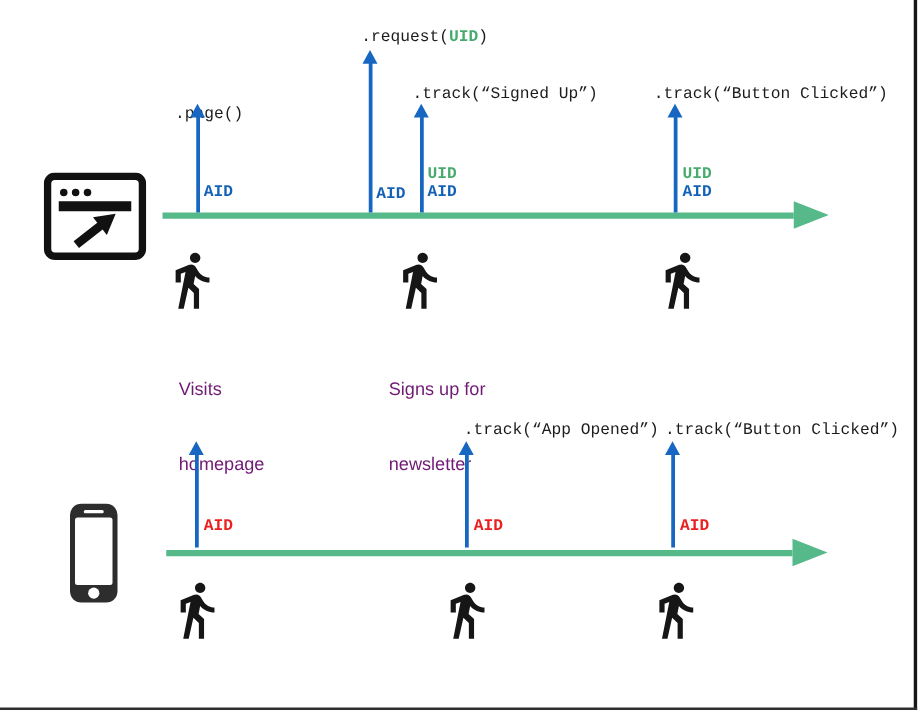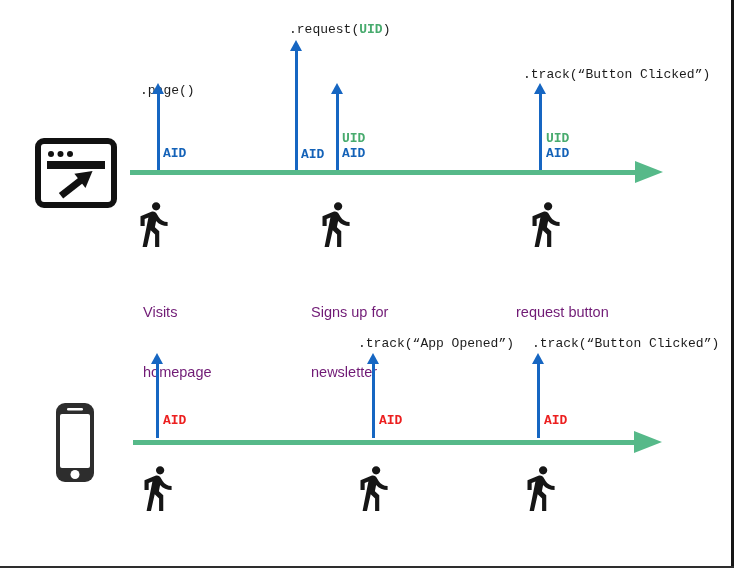--- a/index.html
+++ b/index.html
@@ -66,20 +66,21 @@
   <div class="timeline" style="left:130px;top:170px;width:505px;"></div>
 
   <div class="code" style="left:140px;top:84px;"><span>.page()</span><span class="uid"></span><span></span></div>
   <div class="varrow" style="left:156.5px;top:93px;height:77px;"></div>
   <span class="id-label blue" style="left:163px;top:146px;">AID</span>
 
   <div class="code" style="left:289px;top:23px;"><span>.request(</span><span class="uid">UID</span><span>)</span></div>
   <div class="varrow" style="left:294.5px;top:50px;height:120px;"></div>
   <span class="id-label blue" style="left:301px;top:147px;">AID</span>
 
+  <div class="code" style="left:330px;top:68px;"><span>.track(“Signed Up”)</span><span class="uid"></span><span></span></div>
   <div class="varrow" style="left:335.5px;top:93px;height:77px;"></div>
   <span class="id-label green" style="left:342px;top:131px;">UID</span>
   <span class="id-label blue" style="left:342px;top:146px;">AID</span>
 
   <div class="code" style="left:523px;top:68px;"><span>.track(“Button Clicked”)</span><span class="uid"></span><span></span></div>
   <div class="varrow" style="left:538.5px;top:93px;height:77px;"></div>
   <span class="id-label green" style="left:546px;top:131px;">UID</span>
   <span class="id-label blue" style="left:546px;top:146px;">AID</span>
 
   <svg class="person" style="left:128px;top:198px;" viewBox="0 0 24 24">
@@ -95,36 +96,35 @@
     </svg>
   <div class="caption" style="left:311px;top:262px;">
     <div>Signs up for</div>
     <div>newsletter</div>
   </div>
 
   <svg class="person" style="left:520px;top:198px;" viewBox="0 0 24 24">
       <path d="M13.5 5.5c1.1 0 2-.9 2-2s-.9-2-2-2-2 .9-2 2 .9 2 2 2zM9.8 8.9L7 23h2.1l1.8-8 2.1 2v6h2v-7.5l-2.1-2 .6-3C14.8 12 16.8 13 19 13v-2c-1.9 0-3.5-1-4.3-2.4l-1-1.6c-.4-.6-1-1-1.7-1-.3 0-.5.1-.8.1L6 8.3V13h2V9.6l1.8-.7"></path>
     </svg>
   <div class="caption" style="left:516px;top:262px;">
-    <div>request button</div>
   </div>
 
   <svg class="device" style="left:55px;top:402px;" width="40" height="81" viewBox="0 0 40 81">
     <rect x="1" y="1" width="38" height="79" rx="9" fill="#2d2d2d"></rect>
     <rect x="12" y="6" width="16" height="2.6" rx="1.3" fill="#fff"></rect>
     <rect x="5" y="12" width="30" height="54" rx="2" fill="#fff"></rect>
     <circle cx="20" cy="72.5" r="4.5" fill="#fff"></circle>
   </svg>
 
   <div class="timeline" style="left:133px;top:440px;width:501px;"></div>
 
   <div class="varrow" style="left:155.5px;top:363px;height:75px;"></div>
   <span class="id-label red" style="left:163px;top:413px;">AID</span>
 
-  <div class="code" style="left:358px;top:337px;text-align:center;"><span>.track(“App Opened”)</span><span class="uid"></span><span></span></div>
+  <div class="code" style="left:371px;top:337px;text-align:center;"><span>.track(“App Opened”)</span><span class="uid"></span><span></span></div>
   <div class="varrow" style="left:371.5px;top:363px;height:75px;"></div>
   <span class="id-label red" style="left:379px;top:413px;">AID</span>
 
   <div class="code" style="left:532px;top:337px;"><span>.track(“Button Clicked”)</span><span class="uid"></span><span></span></div>
   <div class="varrow" style="left:536.5px;top:363px;height:75px;"></div>
   <span class="id-label red" style="left:544px;top:413px;">AID</span>
 
   <svg class="person" style="left:132px;top:462px;" viewBox="0 0 24 24">
       <path d="M13.5 5.5c1.1 0 2-.9 2-2s-.9-2-2-2-2 .9-2 2 .9 2 2 2zM9.8 8.9L7 23h2.1l1.8-8 2.1 2v6h2v-7.5l-2.1-2 .6-3C14.8 12 16.8 13 19 13v-2c-1.9 0-3.5-1-4.3-2.4l-1-1.6c-.4-.6-1-1-1.7-1-.3 0-.5.1-.8.1L6 8.3V13h2V9.6l1.8-.7"></path>
     </svg>

